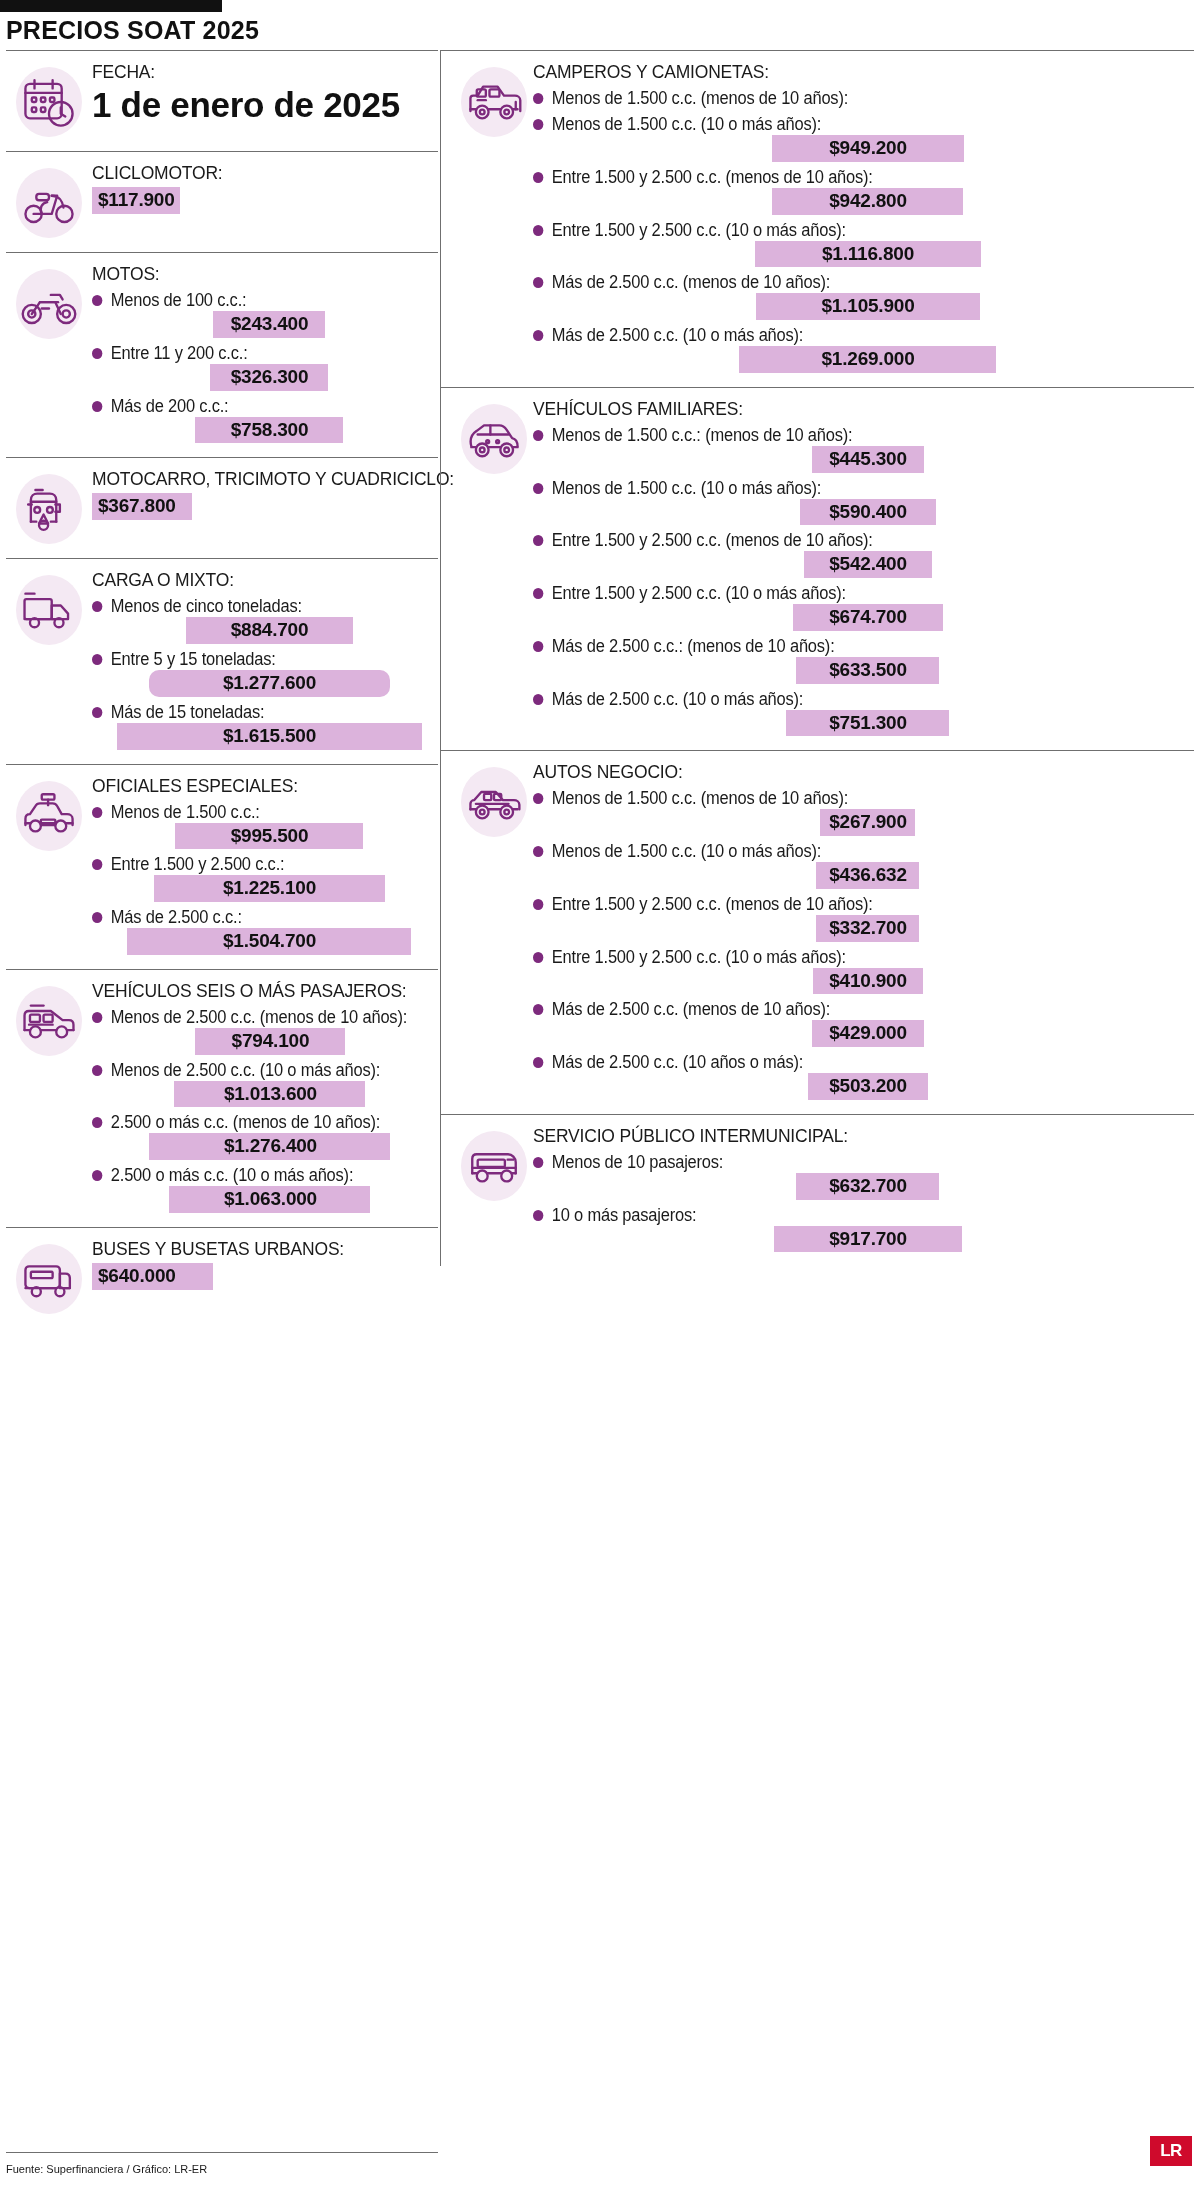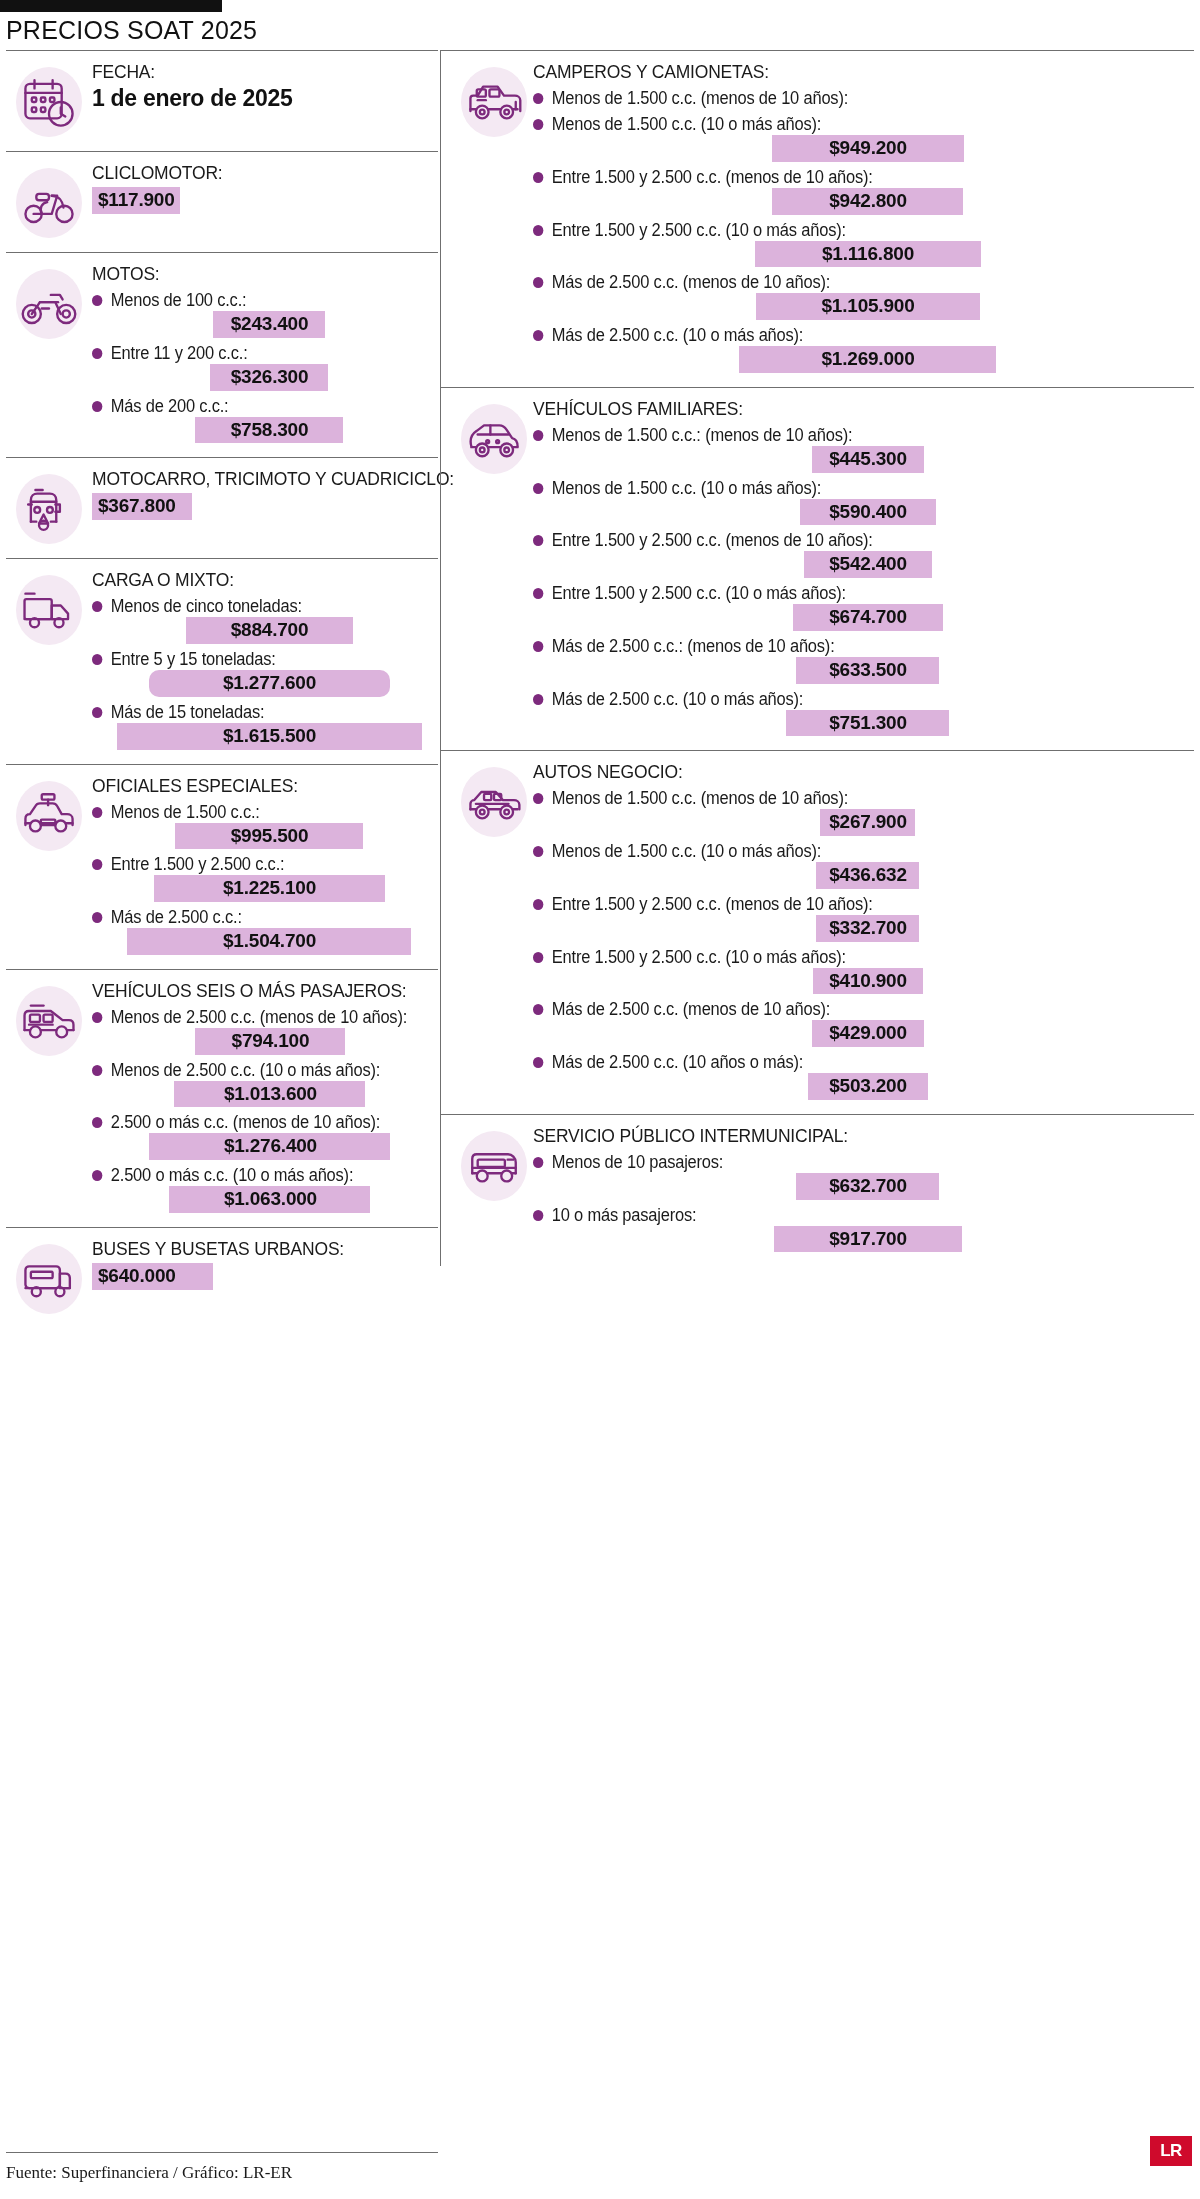--- a/index.html
+++ b/index.html
@@ -14,21 +14,21 @@
 
   .page { position: relative; width: 1200px; height: 2199px; }
 
   
   .top-rule {
     position: absolute; left: 0; top: 0;
     width: 222px; height: 12px; background: #111111;
   }
   .title {
     position: absolute; left: 6px; top: 16px;
-    font-size: 25px; font-weight: 400; letter-spacing: .2px;
+    font-size: 25px; font-weight: 700; letter-spacing: .2px;
     color: #111111; white-space: nowrap;
   }
 
   
   .col {
     position: absolute; top: 50px;
     border-top: 1px solid #6f6f6f;
   }
   .col-left  { left: 6px;   width: 432px; }
   .col-right { left: 440px; width: 754px; border-left: 1px solid #6f6f6f; }
@@ -78,21 +78,21 @@
     transform-origin: left center;
   }
 
   .date-label {
     font-family: "Liberation Sans Narrow", "Liberation Sans", sans-serif;
     font-size: 19px; color: #1a1a1a; letter-spacing: -0.2px;
     transform: scaleX(0.92); transform-origin: left center;
     margin-bottom: 2px;
   }
   .date-value {
-    font-size: 23px; font-weight: 700; color: #111111;
+    font-size: 35px; font-weight: 700; color: #111111;
     letter-spacing: -0.3px; margin-top: 2px;
   }
 
   
   .single-price { margin-top: 3px; }
 
   .price {
     display: inline-block;
     background: #dcb3dc;
     font-size: 19px; font-weight: 700; color: #111111;
@@ -116,22 +116,22 @@
     width: 11px; height: 11px; border-radius: 50%;
     background: #7d2a7d; margin-right: 9px; flex: 0 0 auto;
   }
 
   
   .col-right .item-label { font-size: 17.5px; }
 
   
   .source {
     position: absolute; left: 6px; top: 2163px;
-    font-size: 17px; color: #1a1a1a;
-    font-family: Liberation Serif, serif;
+    font-size: 11px; color: #1a1a1a;
+    font-family: Liberation Sans, sans-serif;
   }
   .logo {
     position: absolute; right: 8px; top: 2136px;
     width: 42px; height: 30px; background: #cf0a2c;
     color: #ffffff; font-weight: 700; font-size: 17px;
     display: flex; align-items: center; justify-content: center;
     letter-spacing: -0.5px;
   }
   .bottom-rule {
     position: absolute; left: 6px; top: 2152px;

